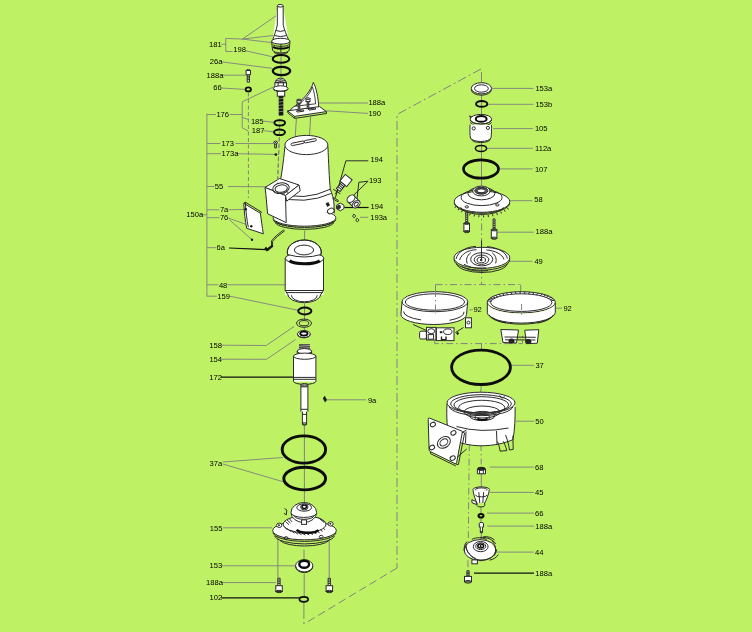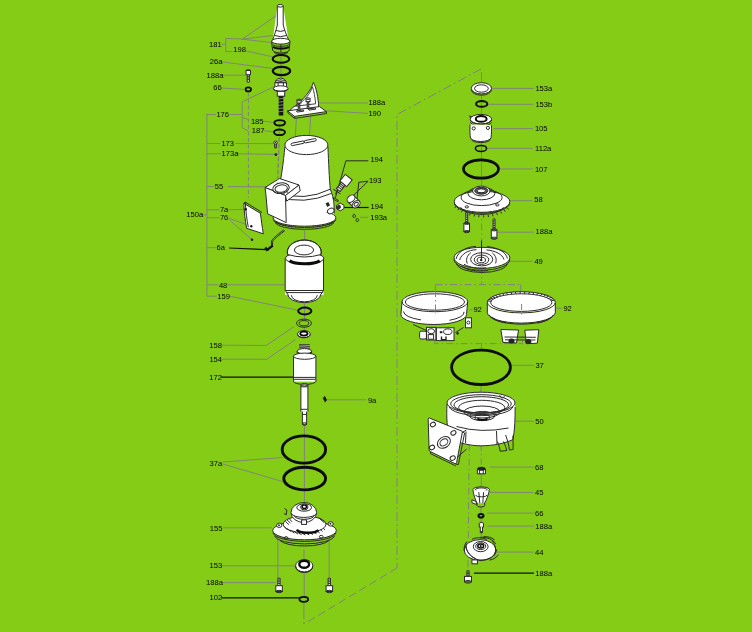--- a/index.html
+++ b/index.html
@@ -1,16 +1,16 @@
 <!DOCTYPE html>
 <html><head>
 <meta charset="utf-8">
 <style>
 html,body{margin:0;padding:0;background:#ffffff;}
-#page{width:752px;height:632px;position:relative;overflow:hidden;background:#84cc16;}
+#page{width:752px;height:632px;position:relative;overflow:hidden;background:#bef264;}
 svg{position:absolute;top:0;left:0;}
 text{font-family:"Liberation Sans",sans-serif;font-size:7.6px;fill:#000;}
 .p{fill:#fff;stroke:#2b2b2b;stroke-width:1;}
 .s{fill:none;stroke:#2b2b2b;stroke-width:1;}
 .ld{fill:none;stroke:#7f7f7f;stroke-width:0.9;}
 .lk{fill:none;stroke:#111;stroke-width:1.2;}
 .cc{fill:none;stroke:#828282;stroke-width:1;}
 .bold{fill:none;stroke:#0c0c0c;}
 </style>
 </head>

